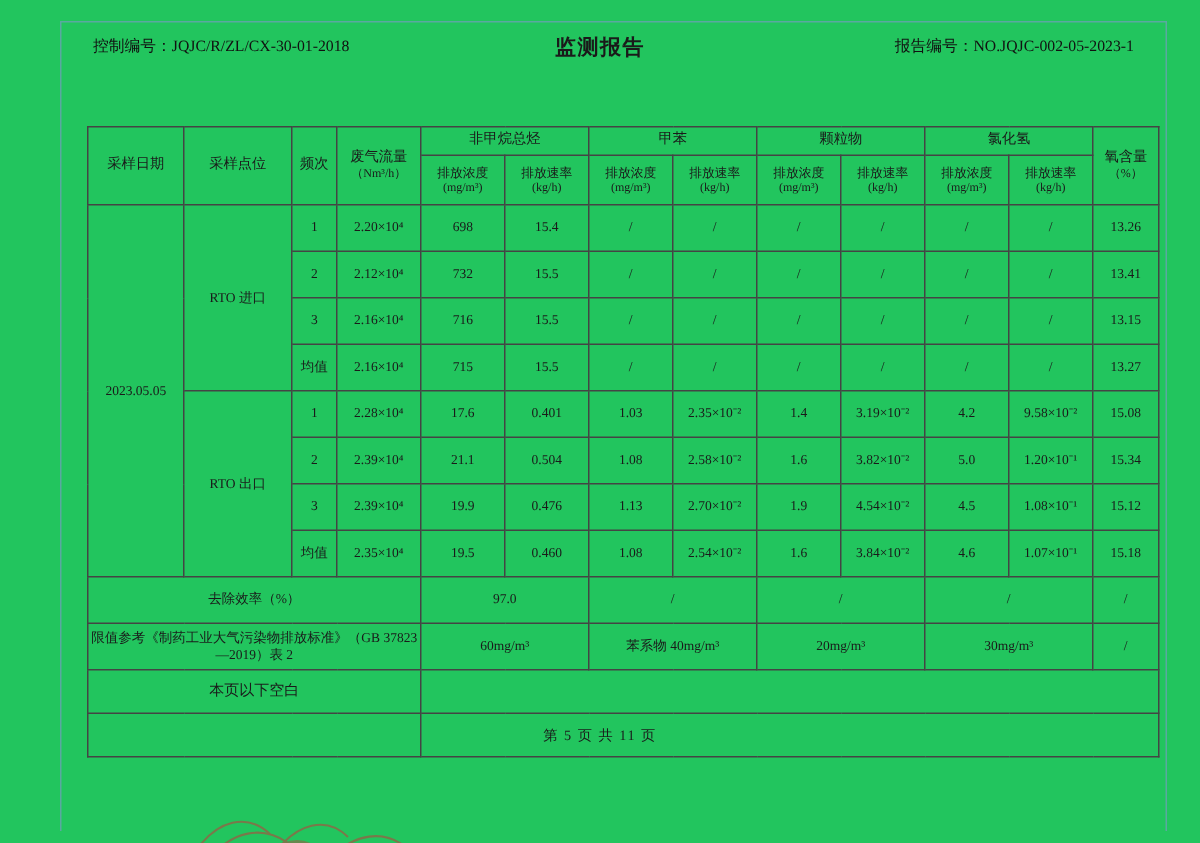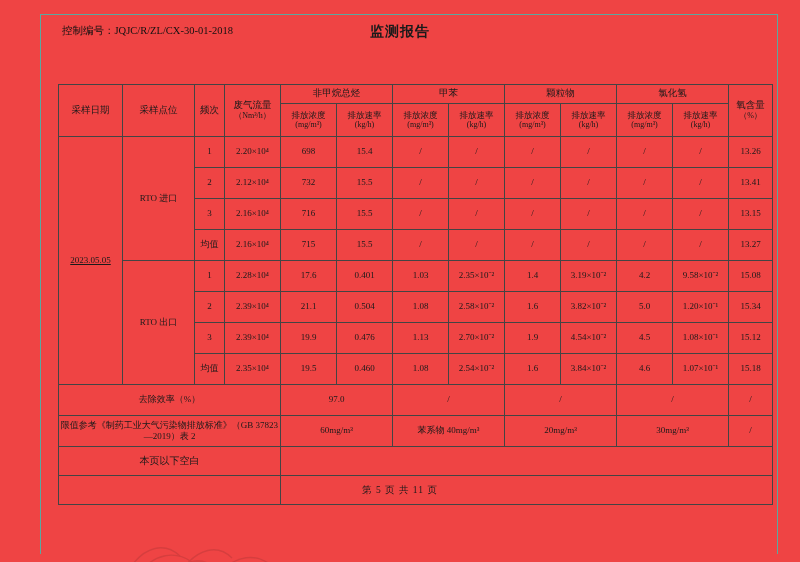--- a/index.html
+++ b/index.html
@@ -12,21 +12,21 @@
     background: #fbfbf9;
     font-family: "Liberation Serif", serif;
     color: #1a1a1a;
     overflow: hidden;
     position: relative;
   }
   .page {
     position: absolute;
     left: 0; top: 0;
     width: 800px; height: 562px;
-    background: #ef4444;
+    background: #22c55e;
   }
   
   .border-top {
     position: absolute;
     left: 40px; right: 22px; top: 14px;
     border-top: 1px solid #5aa9a0;
     height: 0;
   }
   .border-left {
     position: absolute;
@@ -85,21 +85,21 @@
     font-weight: normal;
     line-height: 1.25;
     word-break: break-all;
   }
   .hrow1 td { height: 16px; font-size: 9.5px; }
   .hrow2 td { height: 30px; font-size: 8.5px; }
   .datarow td { height: 28px; font-size: 9px; }
   .vert-label { font-size: 10px; }
   .param-head { font-size: 10px; margin-left: 40px; }
   .unit { display:block; font-size: 8px; text-align: center; }
-  .col-date { width: 64px; font-size: 10px; text-decoration: underline; }
+  .col-date { width: 64px; font-size: 10px; }
   .col-point { width: 72px; font-size: 10px; }
   .col-freq { width: 30px; }
   .col-flow { width: 56px; }
   .col-num { width: 56px; }
   .col-o2 { width: 44px; }
   .limit-label {
     font-size: 8.5px;
     line-height: 1.3;
     padding: 2px 3px;
     text-align: left;
@@ -126,20 +126,21 @@
 </style>
 </head>
 <body>
 
 <div class="page">
   <div class="border-top"></div>
   <div class="border-left"></div>
   <div class="border-right"></div>
 
   <div class="hdr hdr-left">控制编号：JQJC/R/ZL/CX-30-01-2018</div>
+  <div class="hdr hdr-right">报告编号：NO.JQJC-002-05-2023-1</div>
   <div class="doc-title">监测报告</div>
 
   <table class="main">
     <colgroup>
       <col class="col-date">
         <col class="col-point">
         <col class="col-freq">
         <col class="col-flow">
       <col class="col-num">
         <col class="col-num">

